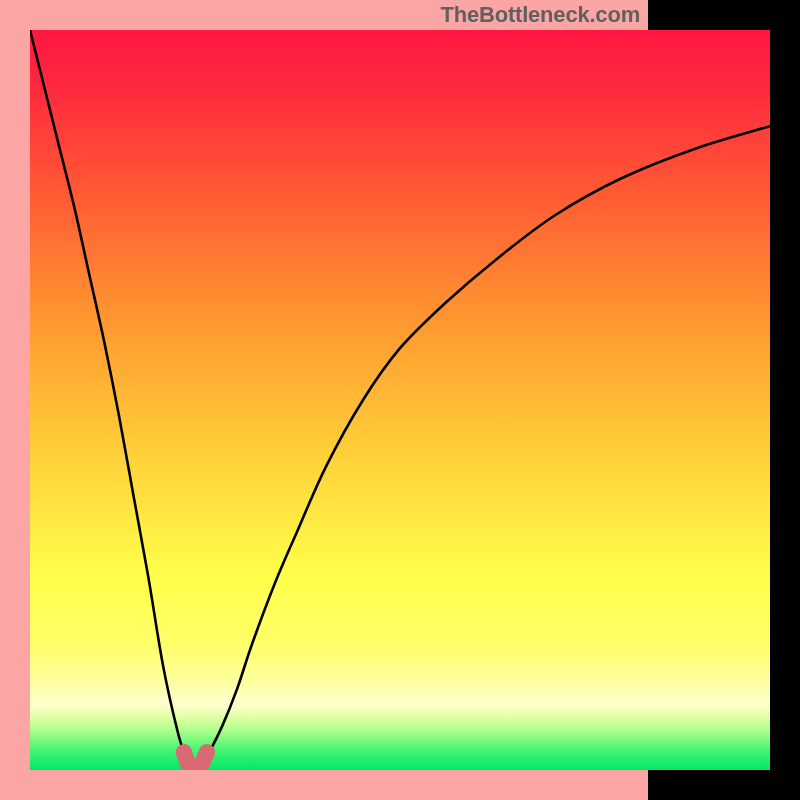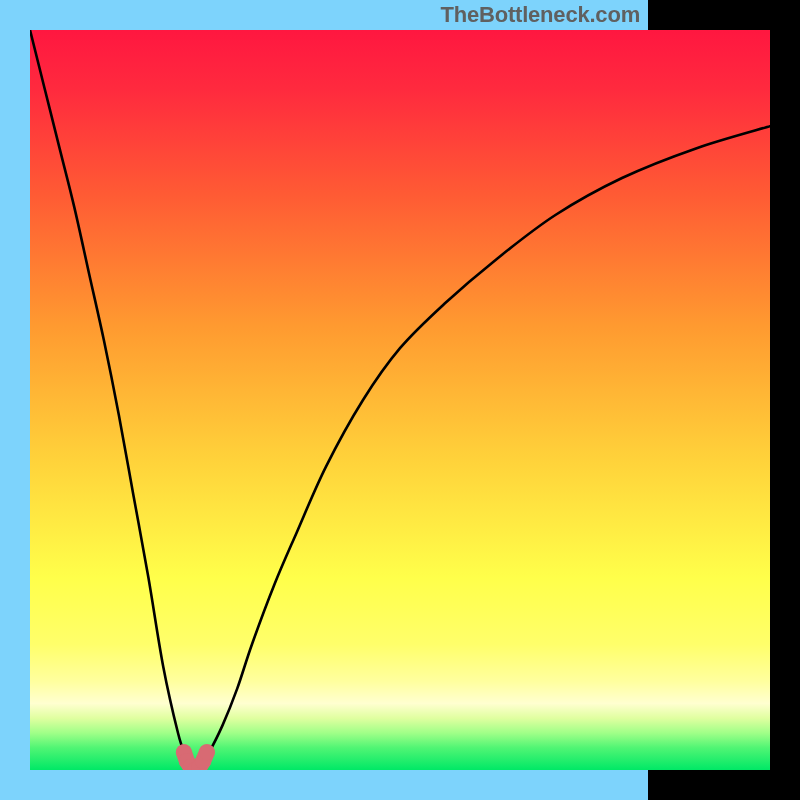--- a/index.html
+++ b/index.html
@@ -8,21 +8,21 @@
     width: 800px;
     height: 800px;
     overflow: hidden;
     background: #000;
     font-family: Arial, Helvetica, sans-serif;
   }
   .outer {
     position: relative;
     width: 648px;
     height: 800px;
-    background: #7dd3fc;
+    background: #fca5a5;
   }
   .watermark {
     position: absolute;
     top: 2px;
     right: 8px;
     color: #606060;
     font-size: 22px;
     font-weight: 600;
     letter-spacing: -0.2px;
     user-select: none;

